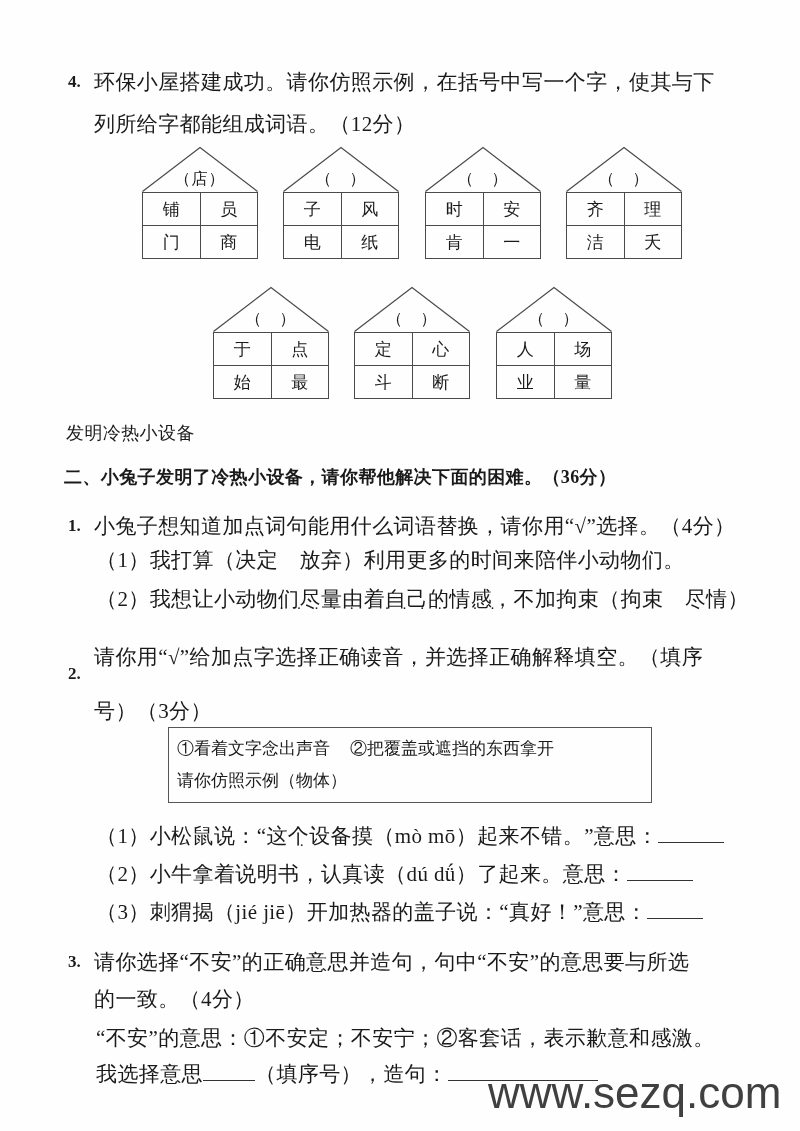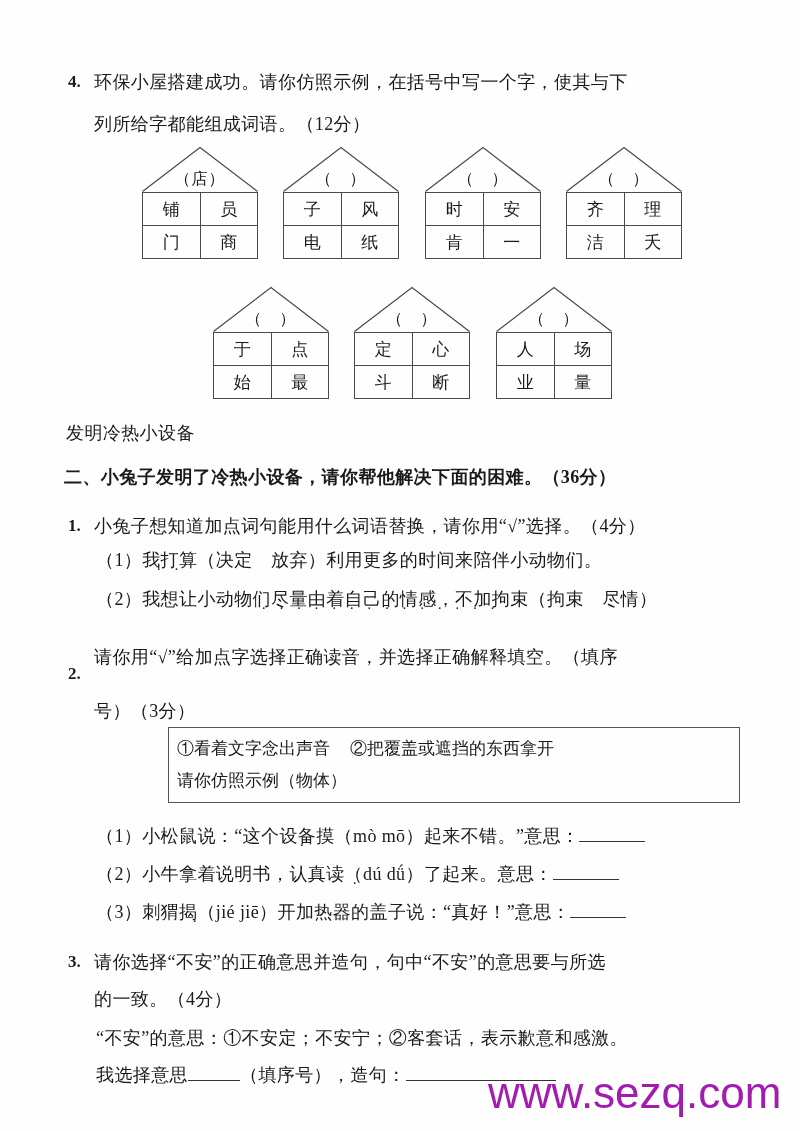--- a/index.html
+++ b/index.html
@@ -19,21 +19,21 @@
     position: absolute;
     left: 0; top: 0;
     width: 800px;
     height: 1131px;
     background: #fefefe;
   }
 
   
   .blk {
     position: absolute;
-    font-size: 18px;
+    font-size: 21px;
     line-height: 42px;
     letter-spacing: 0.4px;
     white-space: nowrap;
   }
   .serif  { font-family: "Liberation Serif", "DejaVu Serif", serif; }
   .sans   { font-family: "Liberation Sans", "DejaVu Sans", sans-serif; }
   .bold   { font-weight: bold; }
 
   .qnum {
     position: absolute;
@@ -116,21 +116,21 @@
     display: inline-block;
     border-bottom: 1px solid #333;
     vertical-align: baseline;
   }
 
   
   .watermark {
     position: absolute;
     font-family: "Liberation Sans", "DejaVu Sans", sans-serif;
     font-size: 44px;
-    color: #a21caf;
+    color: #404040;
     letter-spacing: 0px;
     white-space: nowrap;
     user-select: none;
   }
 </style>
 </head>
 <body>
 
 <div class="page">
 
@@ -314,21 +314,21 @@
       <i>·</i>
       <i>·</i>
       <i>·</i>
   </div>
 
 
   <div class="qnum" style="left:68px; top:664px;">2.</div>
   <div class="blk serif" style="left:94px; top:636px;">请你用“√”给加点字选择正确读音，并选择正确解释填空。（填序</div>
   <div class="blk serif" style="left:94px; top:690px;">号）（3分）</div>
 
-  <div class="defbox" style="left:168px; top:727px; width:572px; height:76px;">
+  <div class="defbox" style="left:168px; top:727px; width:484px; height:76px;">
     <div class="line">
       <span>①看着文字念出声音</span><span class="gap"></span><span>②把覆盖或遮挡的东西拿开</span>
     </div>
     <div class="line">请你仿照示例（物体）</div>
   </div>
 
   <div class="blk serif" style="left:96px; top:815px;">
     <span>（1）小松鼠说：“这个设备摸（mò mō）起来不错。”意思：</span><span class="blank" style="width:66px;"></span>
   </div>
   <div class="dots" style="left:293px; top:842px;">

